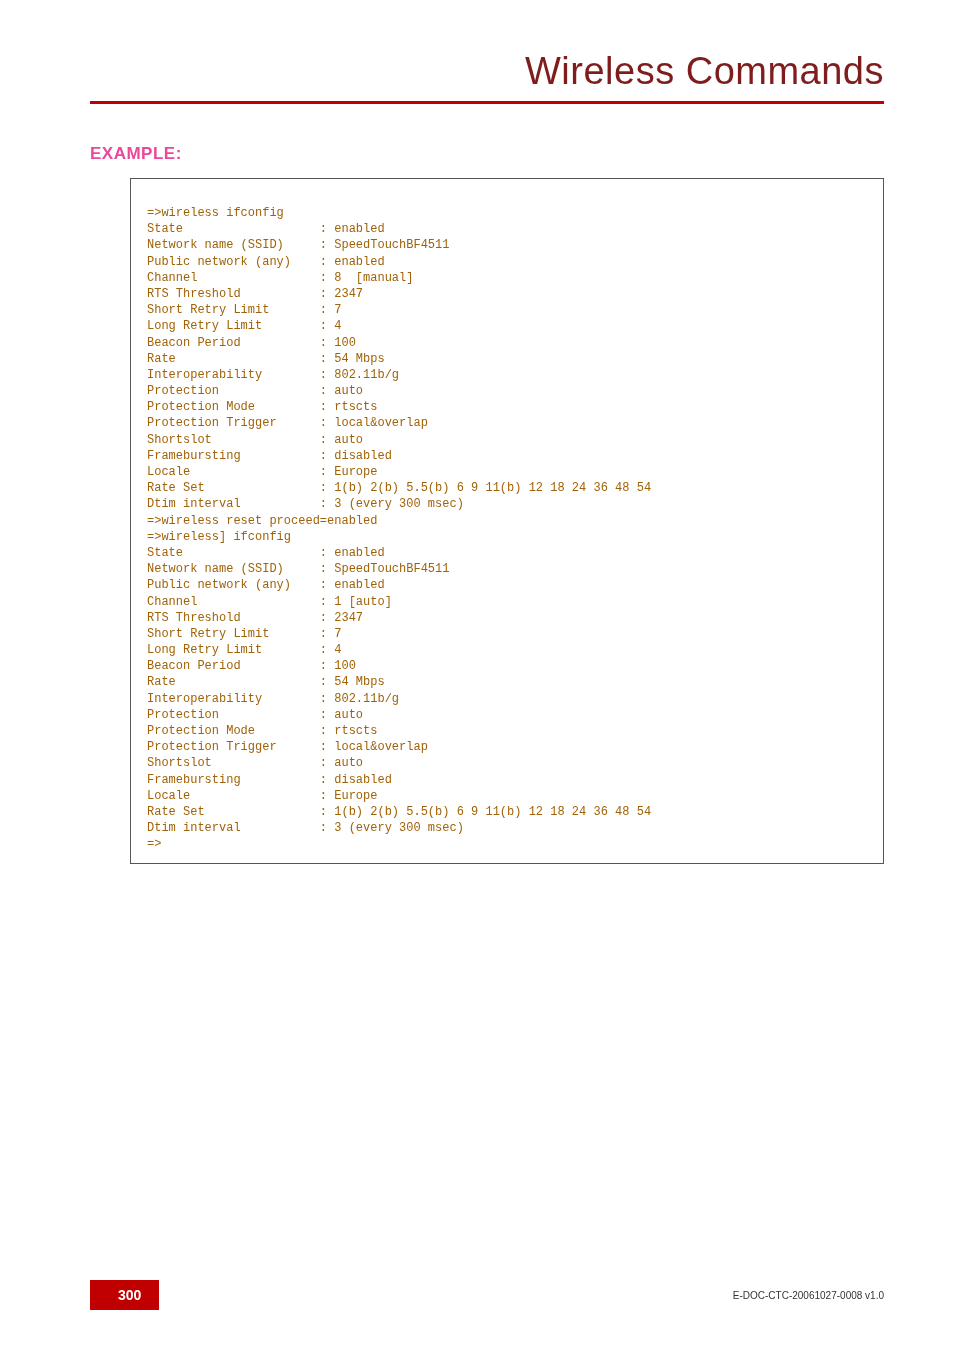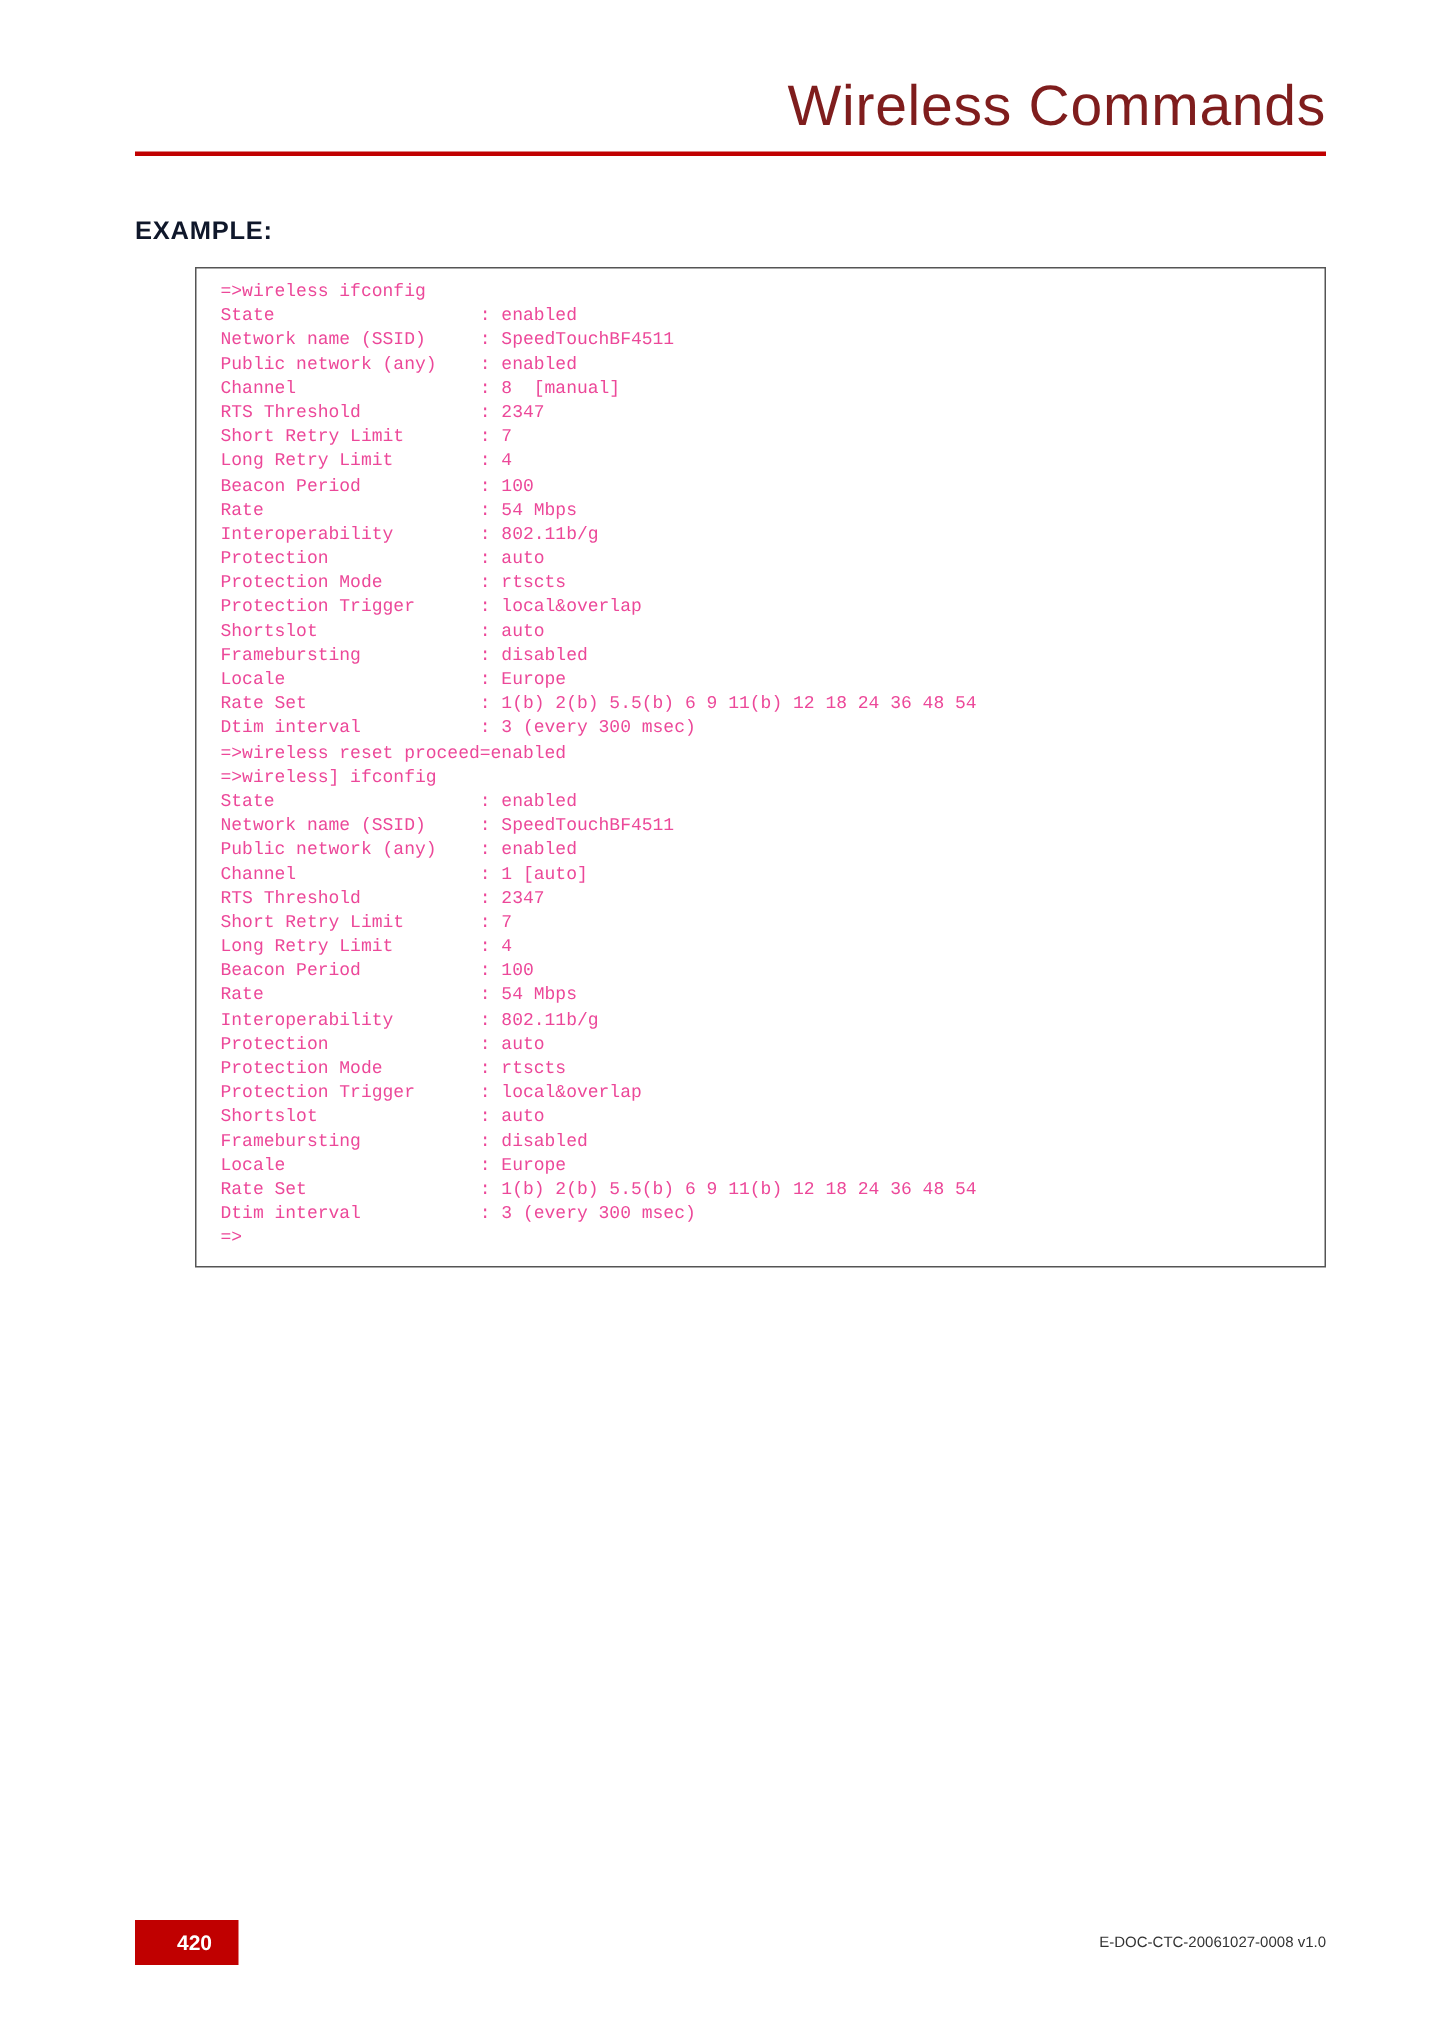--- a/index.html
+++ b/index.html
@@ -22,35 +22,35 @@
     margin-bottom: 8px;
     margin-right: 10px;
   }
   .red-rule {
     height: 3px;
     background: #c00000;
     margin-bottom: 40px;
     margin-right: 10px;
   }
   .example-label {
-    color: #0f172a;
+    color: #ec4899;
     font-weight: 700;
     font-size: 17px;
     letter-spacing: 0.5px;
     margin-bottom: 14px;
   }
   .code-box {
     border: 1px solid #555;
-    padding: 7px 16px 10px 16px;
+    padding: 26px 16px 10px 16px;
     margin-left: 40px;
     margin-right: 10px;
     font-family: "Courier New", Courier, monospace;
     font-size: 12px;
     line-height: 1.35;
-    color: #ec4899;
+    color: #a16207;
     white-space: pre;
   }
   .footer {
     position: absolute;
     bottom: 40px;
     left: 90px;
     right: 70px;
     display: flex;
     justify-content: space-between;
     align-items: center;
@@ -112,15 +112,15 @@
 Protection Trigger      : local&amp;overlap
 Shortslot               : auto
 Framebursting           : disabled
 Locale                  : Europe
 Rate Set                : 1(b) 2(b) 5.5(b) 6 9 11(b) 12 18 24 36 48 54
 Dtim interval           : 3 (every 300 msec)
 =&gt;</div>
 </div>
 
 <div class="footer">
-  <span class="page-badge">420</span>
+  <span class="page-badge">300</span>
   <span class="doc-id">E-DOC-CTC-20061027-0008 v1.0</span>
 </div>
 
 </body></html>

